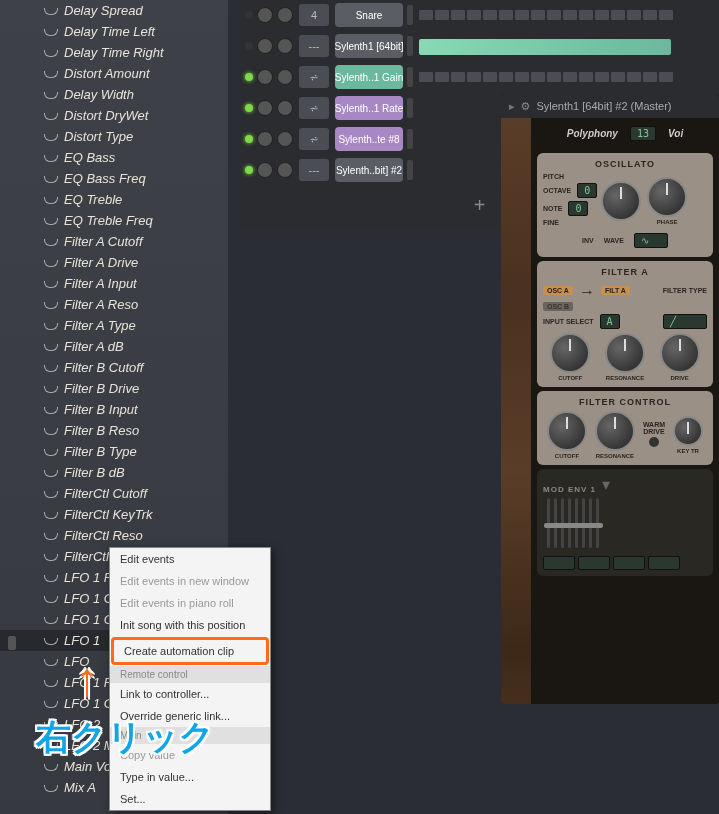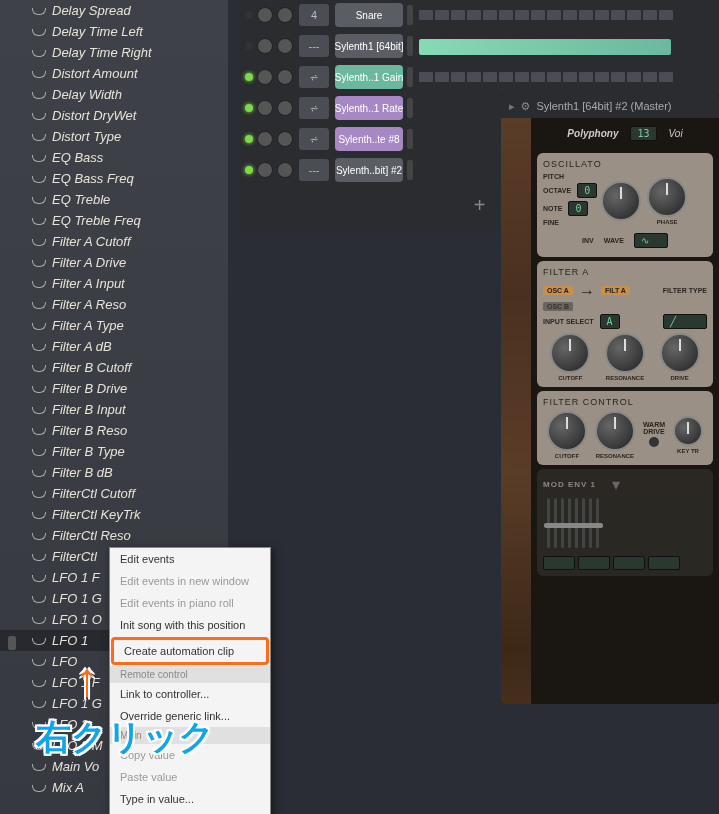--- a/index.html
+++ b/index.html
@@ -1,17 +1,17 @@
 <!DOCTYPE html>
 <html><head>
 <meta charset="utf-8">
 <style>
 body{margin:0;padding:0;width:719px;height:814px;background:#2a2d35;font-family:Arial,sans-serif;color:#e8e3d8;overflow:hidden;position:relative}
 .browser{position:absolute;left:0;top:0;width:228px;height:814px;background:linear-gradient(to bottom,#3e4248,#363a40);overflow:hidden}
-.param-item{display:flex;align-items:center;height:21px;padding-left:32px;cursor:pointer;font-size:13px;color:#e8e3d8;font-style:italic}
+.param-item{display:flex;align-items:center;height:21px;padding-left:44px;cursor:pointer;font-size:13px;color:#e8e3d8;font-style:italic}
 .param-item.selected{background:rgba(0,0,0,0.3)}
 .param-icon{width:12px;height:8px;margin-right:8px;display:inline-block;position:relative}
 .param-icon::before{content:"";position:absolute;width:12px;height:6px;border:1px solid #aaa;border-radius:0 0 6px 6px;border-top:none;top:1px}
 .channel-rack{position:absolute;left:240px;top:0;width:479px;height:230px;background:#2a2c30}
 .ch-row{display:flex;align-items:center;height:30px;margin-bottom:1px}
 .ch-led{width:8px;height:8px;border-radius:50%;background:#333;margin-left:5px}
 .ch-led.on{background:#7fd845;box-shadow:0 0 4px #7fd845}
 .ch-knob{width:14px;height:14px;border-radius:50%;background:#555;margin-left:4px;border:1px solid #222}
 .ch-num{width:30px;height:22px;background:#4a4e54;border-radius:3px;margin-left:6px;display:flex;align-items:center;justify-content:center;font-size:11px;color:#bbb}
 .ch-name{width:68px;height:24px;border-radius:4px;margin-left:6px;display:flex;align-items:center;justify-content:center;font-size:10px;color:#fff;overflow:hidden;white-space:nowrap}
@@ -19,21 +19,21 @@
 .ch-name.teal{background:#6bb89e}
 .ch-name.purple{background:#a888c4}
 .ch-add{display:flex;justify-content:center;padding:8px;color:#888;font-size:20px}
 .scroll-thumb{position:absolute;left:448px;top:208px;width:40px;height:8px;background:#666;border-radius:4px}
 .plugin{position:absolute;left:501px;top:94px;width:218px;height:610px;background:#151210;border-radius:4px;overflow:hidden}
 .plugin-title{height:24px;background:#2a2c30;display:flex;align-items:center;padding-left:8px;font-size:11px;color:#aaa}
 .plugin-title .gear{color:#888;margin-right:6px}
 .plugin-body{background:linear-gradient(to right,#3d2f1f 0,#3d2f1f 30px,#1a1612 30px);height:708px;position:relative;padding-left:30px}
 .wood{position:absolute;left:0;top:0;width:30px;height:100%;background:linear-gradient(to bottom,#5a3d28,#4a3020,#5a3d28,#3d2818,#5a3d28)}
 .panel{background:#9a9085;border-radius:6px;margin:4px 6px;padding:6px;position:relative}
-.panel-title{text-align:left;font-size:9px;color:#2a2520;font-weight:normal;letter-spacing:1px;margin-bottom:4px}
+.panel-title{text-align:center;font-size:9px;color:#2a2520;font-weight:bold;letter-spacing:1px;margin-bottom:4px}
 .panel-row{display:flex;align-items:center;gap:6px;margin-bottom:3px}
 .small-label{font-size:7px;color:#2a2520;font-weight:bold}
 .knob{width:36px;height:36px;border-radius:50%;background:radial-gradient(circle at 35% 35%,#666,#222);border:2px solid #888;position:relative}
 .knob::after{content:"";position:absolute;width:2px;height:12px;background:#ddd;left:50%;top:4px;transform:translateX(-50%)}
 .knob-sm{width:26px;height:26px}
 .knob-label{font-size:6px;color:#2a2520;text-align:center;margin-top:2px;font-weight:bold}
 .top-strip{display:flex;align-items:center;justify-content:center;padding:8px;gap:12px}
 .lcd{display:inline-block;background:#2a3830;color:#7fc89f;font-family:monospace;font-size:10px;padding:1px 6px;border-radius:2px;border:1px solid #111}
 .pill{display:inline-block;background:#c89050;color:#222;font-size:7px;padding:1px 4px;border-radius:2px;font-weight:bold}
 .pill.dim{background:#6a645a;color:#333}
@@ -324,21 +324,21 @@
   <div class="plugin-title">
     <span style="margin-right:6px;color:#777">▸</span>
     <span class="gear">⚙</span>
     <span>Sylenth1 [64bit] #2 (Master)</span>
   </div>
   <div class="plugin-body">
     <div class="wood"></div>
     <div class="top-strip">
       <span class="small-label" style="color:#ccc;font-size:10px;font-weight:bold;font-style:italic">Polyphony</span>
       <span class="lcd">13</span>
-      <span class="small-label" style="color:#ccc;font-size:10px;font-weight:normal;font-style:italic">Voi</span>
+      <span class="small-label" style="color:#ccc;font-size:10px;font-weight:bold;font-style:italic">Voi</span>
     </div>
 
     <div class="panel">
       <div class="panel-title">OSCILLATO</div>
       <div style="display:flex;gap:4px">
         <div style="flex:0 0 50px">
           <div class="panel-row">
               <span class="small-label">PITCH</span>
             </div>
           <div class="panel-row">
@@ -421,21 +421,21 @@
             <div style="width:10px;height:10px;border-radius:50%;background:#333;margin:2px auto"></div>
           </div>
         <div>
             <div class="knob knob-sm"></div>
             <div class="knob-label">KEY TR</div>
           </div>
       </div>
     </div>
 
     <div class="dark-panel">
-      <div style="display:flex;align-items:center;gap:16px">
+      <div style="display:flex;align-items:flex-end;gap:6px">
           <span class="dark-title">MOD ENV 1</span>
           <span style="color:#666">▾</span>
         </div>
       <div class="sliders">
         <div class="slider"></div>
         <div class="slider"></div>
         <div class="slider"></div>
         <div class="slider"></div>
         <div class="slider"></div>
         <div class="slider"></div>
@@ -479,19 +479,18 @@
   <div class="ctx-item">Edit events</div>
   <div class="ctx-item disabled">Edit events in new window</div>
   <div class="ctx-item disabled">Edit events in piano roll</div>
   <div class="ctx-item">Init song with this position</div>
   <div class="ctx-item highlight">Create automation clip</div>
   <div class="ctx-header">Remote control</div>
   <div class="ctx-item">Link to controller...</div>
   <div class="ctx-item">Override generic link...</div>
   <div class="ctx-header">Main</div>
   <div class="ctx-item disabled">Copy value</div>
-  <div class="ctx-item disabled">Paste value</div>
   <div class="ctx-item">Type in value...</div>
   <div class="ctx-item">Set...</div>
 </div>
 
 <div class="annotation-arrow">↑</div>
 <div class="annotation-text">右クリック</div>
 
 </body></html>

